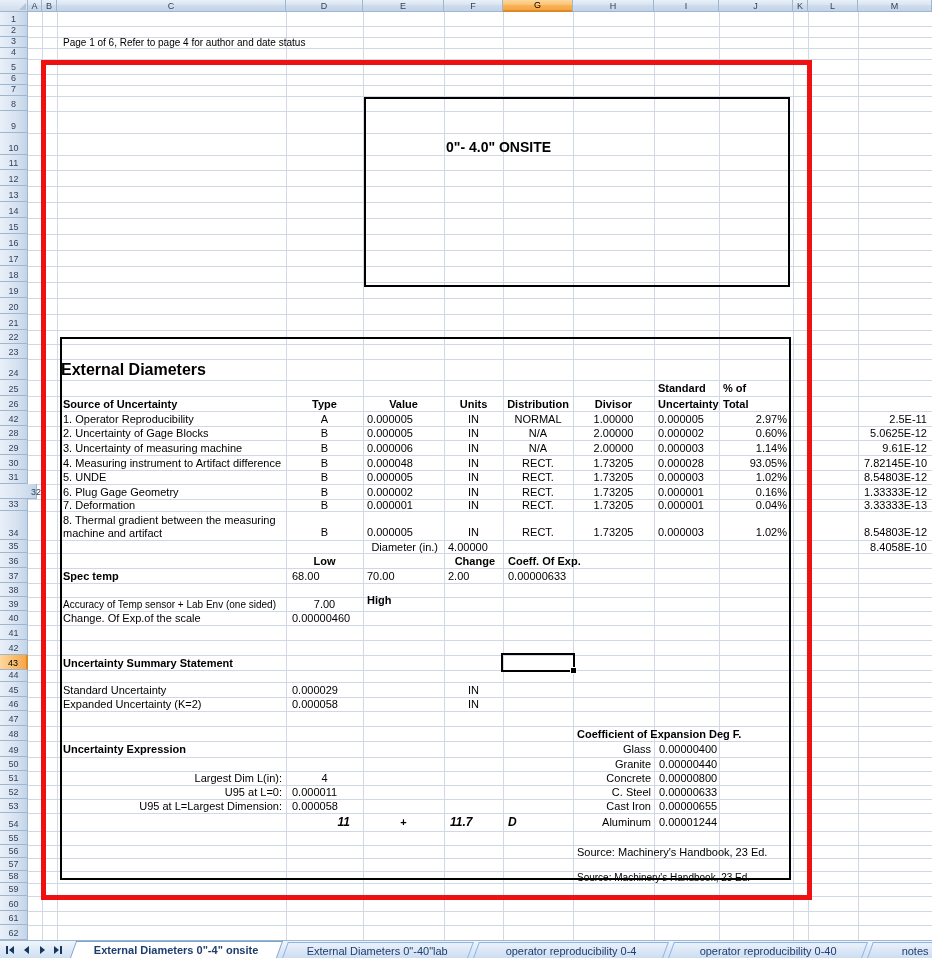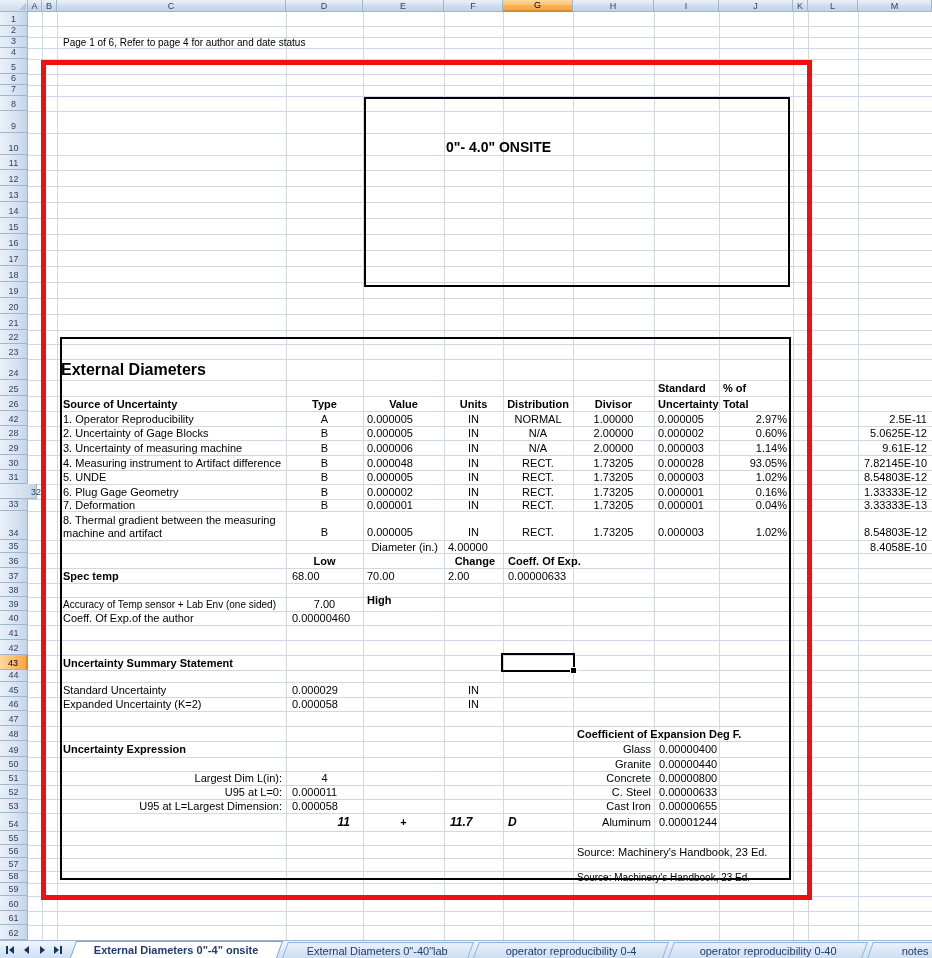--- a/index.html
+++ b/index.html
@@ -278,21 +278,21 @@
     <div class="cell l pl4 b" style="left: 363px; width: 81px; top: 553px; height: 15px; margin-top: 39px;">High</div>
     <div class="cell r pr8 b" style="left: 444px; width: 59px; top: 553px; height: 15px;">Change</div>
     <div class="cell l pl5 b" style="left: 503px; width: 70px; top: 553px; height: 15px;">Coeff. Of Exp.</div>
     <div class="cell l pl2 b" style="left: 57px; width: 229px; top: 568px; height: 15px;">Spec temp</div>
     <div class="cell l pl2" style="left: 286px; width: 77px; top: 568px; height: 15px;">68.00</div>
     <div class="cell l pl4" style="left: 363px; width: 81px; top: 568px; height: 15px;">70.00</div>
     <div class="cell l pl4" style="left: 444px; width: 59px; top: 568px; height: 15px;">2.00</div>
     <div class="cell l pl5" style="left: 503px; width: 70px; top: 568px; height: 15px;">0.00000633</div>
     <div class="cell l pl2 sm" style="left: 57px; width: 229px; top: 597px; height: 14px;">Accuracy of Temp sensor + Lab Env (one sided)</div>
     <div class="cell c" style="left: 286px; width: 77px; top: 597px; height: 14px;">7.00</div>
-    <div class="cell l pl2" style="left: 57px; width: 229px; top: 611px; height: 14px;">Coeff. Of Exp.of the author</div>
+    <div class="cell l pl2" style="left: 57px; width: 229px; top: 611px; height: 14px;">Change. Of Exp.of the scale</div>
     <div class="cell l pl2" style="left: 286px; width: 77px; top: 611px; height: 14px;">0.00000460</div>
     <div class="cell l pl2 b" style="left: 57px; width: 229px; top: 655px; height: 15px;">Uncertainty Summary Statement</div>
     <div class="cell l pl2" style="left: 57px; width: 229px; top: 682px; height: 15px;">Standard Uncertainty</div>
     <div class="cell l pl2" style="left: 286px; width: 77px; top: 682px; height: 15px;">0.000029</div>
     <div class="cell c" style="left: 444px; width: 59px; top: 682px; height: 15px;">IN</div>
     <div class="cell l pl2" style="left: 57px; width: 229px; top: 697px; height: 14px;">Expanded Uncertainty (K=2)</div>
     <div class="cell l pl2" style="left: 286px; width: 77px; top: 697px; height: 14px;">0.000058</div>
     <div class="cell c" style="left: 444px; width: 59px; top: 697px; height: 14px;">IN</div>
     <div class="cell l pl4 b" style="left: 573px; width: 81px; top: 726px; height: 15px;">Coefficient of Expansion Deg F.</div>
     <div class="cell l pl2 b" style="left: 57px; width: 229px; top: 741px; height: 16px;">Uncertainty Expression</div>

